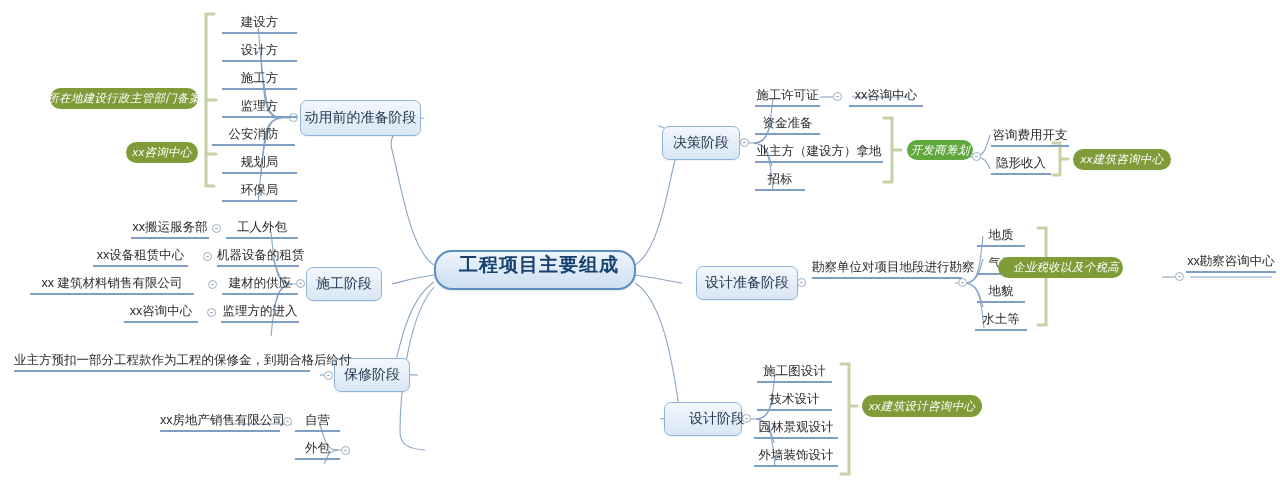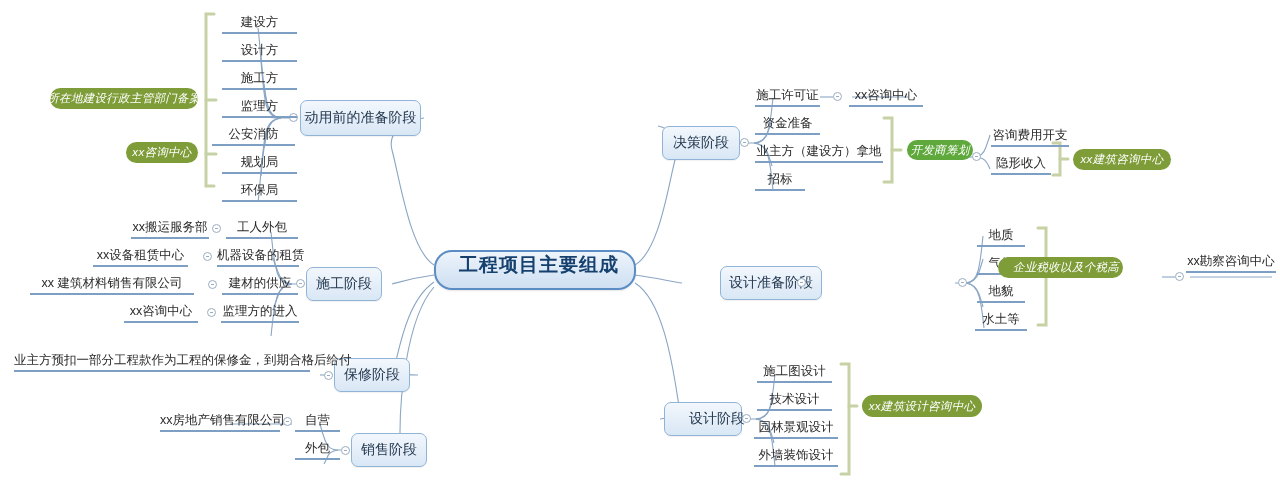--- a/index.html
+++ b/index.html
@@ -237,23 +237,20 @@
   <div class="handle" style="left:208px;top:280px;"></div>
   <div class="handle" style="left:207px;top:308px;"></div>
 
   <div class="stage-node" style="left:334px;top:358px;width:76px;height:34px;text-align:center;">
     <span>保修阶段</span>
   </div>
   <div class="handle" style="left:324px;top:371px;"></div>
 
   <div class="leaf" style="left:14px;top:353px;width:296px;">业主方预扣一部分工程款作为工程的保修金，到期合格后给付</div>
 
-  <div class="stage-node" style="left:351px;top:433px;width:76px;height:34px;">
-    <span>销售阶段</span>
-  </div>
   <div class="handle" style="left:341px;top:446px;"></div>
 
   <div class="leaf" style="left:295px;top:413px;width:45px;">自营</div>
   <div class="leaf" style="left:295px;top:441px;width:45px;">外包</div>
   <div class="leaf" style="left:160px;top:413px;width:120px;">xx房地产销售有限公司</div>
   <div class="handle" style="left:283px;top:417px;"></div>
 
   <div class="stage-node" style="left:662px;top:126px;width:78px;height:34px;">
     <span>决策阶段</span>
   </div>
@@ -268,25 +265,26 @@
   <div class="handle" style="left:833px;top:92px;"></div>
 
   <div class="green-label green-bright" style="left:907px;top:140px;width:66px;height:20px;">开发商筹划</div>
   <div class="handle" style="left:972px;top:152px;"></div>
 
   <div class="leaf" style="left:991px;top:128px;width:78px;">咨询费用开支</div>
   <div class="leaf" style="left:991px;top:156px;width:60px;">隐形收入</div>
 
   <div class="green-label green-olive" style="left:1073px;top:149px;width:98px;height:21px;">xx建筑咨询中心</div>
 
-  <div class="stage-node" style="left:720px;top:266px;width:102px;height:34px;">
+  <div class="stage-node" style="left:696px;top:266px;width:102px;height:34px;">
     <span>设计准备阶段</span>
   </div>
   <div class="handle" style="left:797px;top:278px;"></div>
 
+  <div class="leaf" style="left:812px;top:260px;width:150px;">勘察单位对项目地段进行勘察</div>
   <div class="handle" style="left:958px;top:278px;"></div>
 
   <div class="leaf" style="left:977px;top:228px;width:48px;">地质</div>
   <div class="leaf" style="left:977px;top:256px;width:48px;">气候</div>
   <div class="leaf" style="left:977px;top:284px;width:48px;">地貌</div>
   <div class="leaf" style="left:975px;top:312px;width:52px;">水土等</div>
 
   <div class="green-label green-olive" style="left:998px;top:257px;width:125px;height:21px;padding-left:19px;">企业税收以及个税高</div>
   <div class="handle" style="left:1175px;top:272px;"></div>
 

